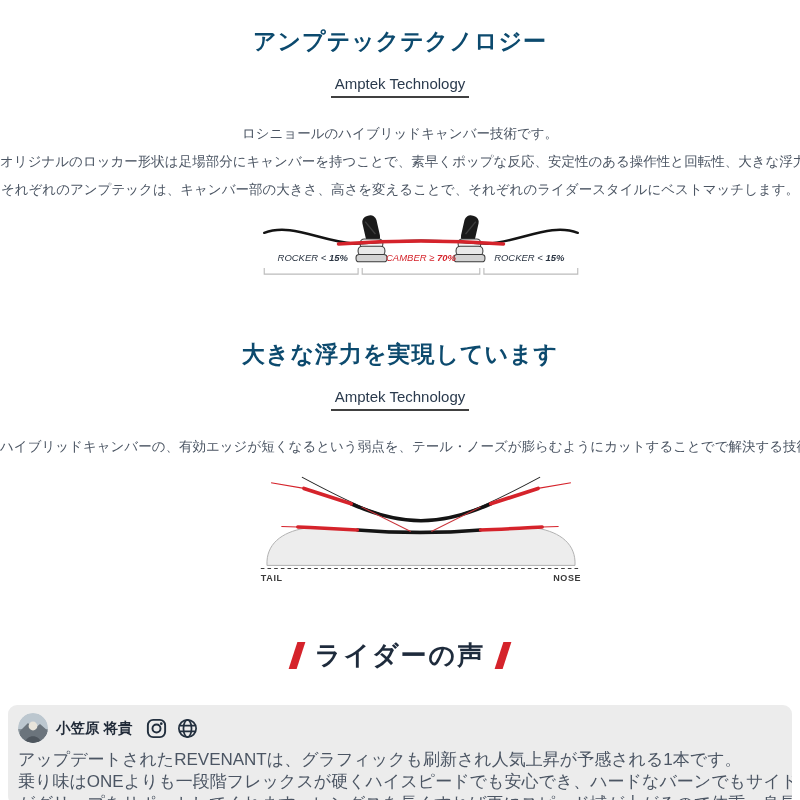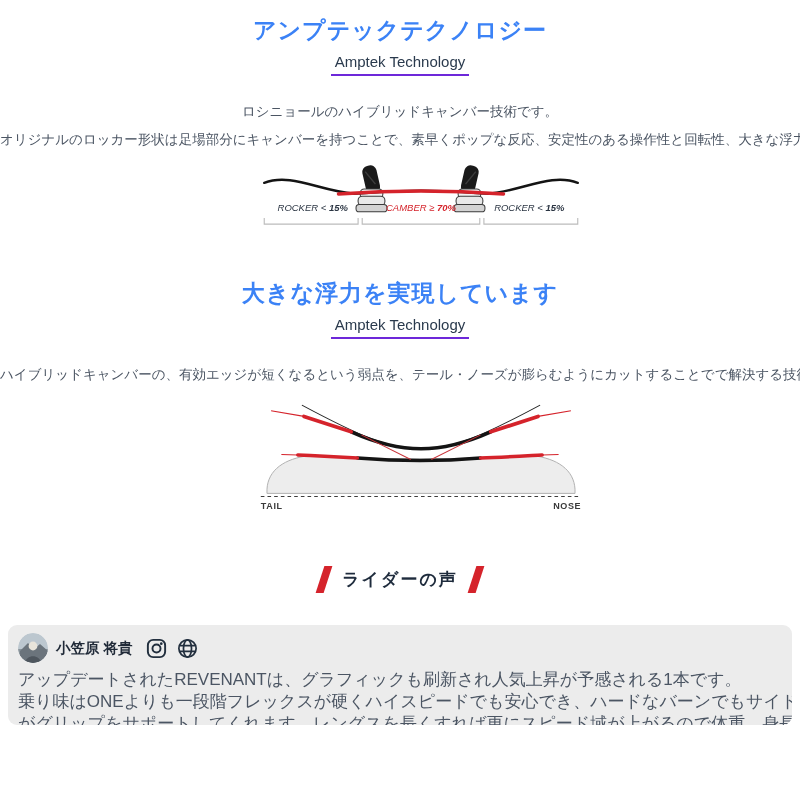--- a/index.html
+++ b/index.html
@@ -1,28 +1,28 @@
 <!DOCTYPE html>
 <html><head>
 <meta charset="utf-8">
 <style>
   html,body{margin:0;padding:0;background:#fff;}
   body{width:800px;height:800px;overflow:hidden;font-family:"Liberation Sans","DejaVu Sans",sans-serif;color:#4b5563;}
   .page{width:800px;position:relative;}
   section{text-align:center;}
-  .tech-title{margin:4px;font-size:23px;font-weight:bold;color:#3b82f6;letter-spacing:1px;line-height:28px;}
+  .tech-title{margin:15px;font-size:23px;font-weight:bold;color:#0c4a6e;letter-spacing:1px;line-height:28px;}
   .amptek .tech-title{padding-top:12px;}
   .radcut .tech-title{padding-top:24px;}
-  .tech-subtitle{display:inline-block;margin-top:5px;font-size:15px;color:#2a3a4d;padding:0 4px 4px 4px;border-bottom:2px solid #6d28d9;}
+  .tech-subtitle{display:inline-block;margin-top:5px;font-size:15px;color:#2a3a4d;padding:0 4px 4px 4px;border-bottom:2px solid #404040;}
   .desc{margin-top:22px;font-size:13.5px;line-height:28px;color:#4b5563;}
   .desc-line{white-space:nowrap;}
   .diagram{margin-top:8px;padding-left:42px;}
   .diagram-radcut{margin-top:12px;text-decoration:underline;}
   .rv-heading{margin-top:46px;display:flex;align-items:center;justify-content:center;gap:14px;}
-  .rv-heading h2{margin:0;font-size:17px;font-weight:bold;color:#1e2b3c;letter-spacing:2px;}
+  .rv-heading h2{margin:0;font-size:26px;font-weight:bold;color:#1e2b3c;letter-spacing:2px;}
   .slash{display:inline-block;width:8px;height:27px;background:#d5232b;transform:skewX(-18deg);}
   .review-card{margin:32px 8px 0 8px;background:#ececec;border-radius:9px;padding:8px 14px 10px 10px;text-align:left;height:82px;overflow:hidden;}
   .review-header{display:flex;align-items:center;gap:8px;text-align:right;}
   .avatar{width:30px;height:30px;border-radius:50%;overflow:hidden;flex:0 0 auto;}
   .reviewer-name{font-size:14.5px;font-weight:bold;color:#1f2937;margin-right:4px;}
   .soc-icon{width:23px;height:23px;display:inline-block;}
   .review-text{margin-top:6px;font-size:17px;line-height:22px;color:#4b5563;}
   .review-line{white-space:nowrap;}
   svg text{font-family:"Liberation Sans","DejaVu Sans",sans-serif;}
 </style>
@@ -32,20 +32,21 @@
 <div class="page">
 
   <section class="amptek">
     <h2 class="tech-title">アンプテックテクノロジー</h2>
     <div>
       <span class="tech-subtitle">Amptek Technology</span>
     </div>
     <div class="desc">
       <div class="desc-line">ロシニョールのハイブリッドキャンバー技術です。</div>
       <div class="desc-line">オリジナルのロッカー形状は足場部分にキャンバーを持つことで、素早くポップな反応、安定性のある操作性と回転性、大きな浮力を実現しています。</div>
+      <div class="desc-line">それぞれのアンプテックは、キャンバー部の大きさ、高さを変えることで、それぞれのライダースタイルにベストマッチします。</div>
     </div>
 
     <div class="diagram">
       <svg width="330" height="85" viewBox="0 0 320 82">
 
         <g transform="translate(112,0)">
           <g transform="rotate(-13 0 18)">
             <rect x="-7" y="3" width="14" height="27" rx="6" fill="#1a1a1a"></rect>
             <path d="M-4,8 L3,22" stroke="#3c3c3c" stroke-width="1.4" fill="none"></path>
           </g>

